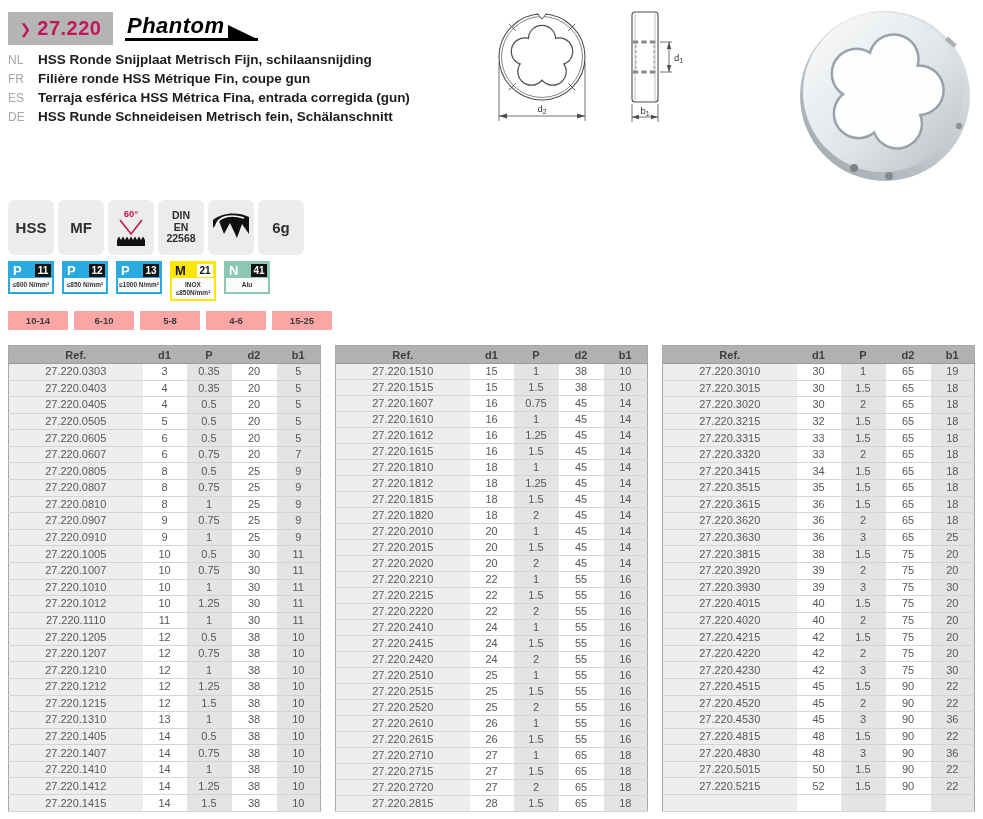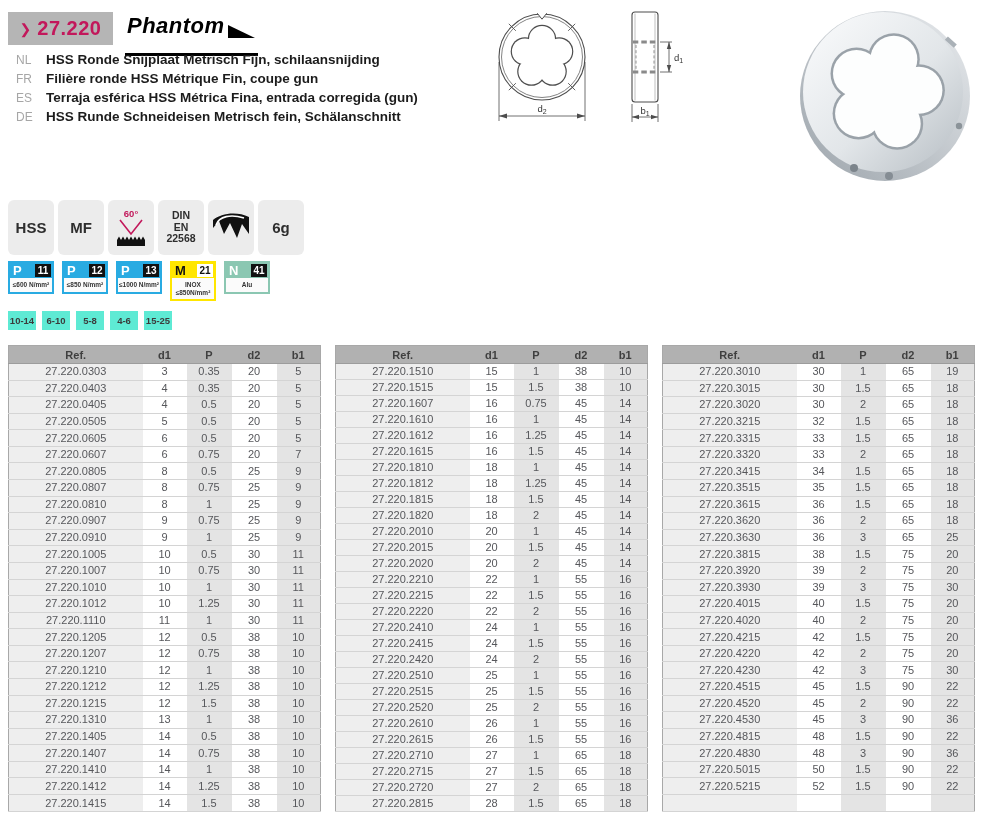--- a/index.html
+++ b/index.html
@@ -4,26 +4,26 @@
 <style>
   html,body{margin:0;padding:0;background:#fff;}
   body{width:983px;height:819px;font-family:"Liberation Sans","DejaVu Sans",sans-serif;}
   .page{position:relative;width:983px;height:819px;background:#fff;overflow:hidden;}
 
   
   .code-row{position:absolute;left:8px;top:12px;display:flex;align-items:flex-start;gap:12px;}
   .code-box{background:#b5b5b5;width:105px;height:33px;display:flex;align-items:center;justify-content:center;gap:6px;}
   .chev{color:#c2185b;font-weight:bold;font-size:14px;}
   .code{color:#c2185b;font-weight:bold;font-size:20px;letter-spacing:.5px;}
-  .brand{margin-top:2px;border-bottom:3px solid #000;padding:0 3px 15px 2px;display:flex;align-items:flex-end;}
+  .brand{margin-top:2px;border-bottom:3px solid #000;padding:0 3px 0 2px;display:flex;align-items:flex-end;}
   .brand-text{font-style:italic;font-weight:bold;font-size:22px;line-height:24px;color:#000;letter-spacing:.5px;}
   .brand-tri{display:inline-block;width:0;height:0;border-bottom:13px solid #000;border-right:27px solid transparent;margin-left:3px;}
 
   
-  .titles{position:absolute;left:16px;top:52px;}
+  .titles{position:absolute;left:8px;top:52px;}
   .title-row{display:flex;gap:8px;height:19px;align-items:baseline;}
   .lang{color:#a6a6a6;font-size:12px;width:22px;flex:none;}
   .ttl{color:#1c1c1c;font-size:13.5px;font-weight:bold;white-space:nowrap;}
 
   
   .drawing{position:absolute;left:482px;top:4px;}
   .photo{position:absolute;left:797px;top:8px;}
 
   
   .icons-row{position:absolute;left:8px;top:200px;display:flex;gap:4px;}
@@ -35,21 +35,21 @@
   
   .badges-row{position:absolute;left:8px;top:261px;display:flex;gap:8px;align-items:flex-start;}
   .badge{width:42px;border:2px solid;background:#fdfdfd;}
   .badge-top{display:flex;align-items:center;justify-content:space-between;height:15px;padding:0 1px 0 3px;}
   .badge-letter{font-weight:bold;font-size:13px;line-height:13px;}
   .badge-num{width:16px;height:13px;font-weight:bold;font-size:10px;display:flex;align-items:center;justify-content:center;}
   .badge-sub{background:#fbfbfb;text-align:center;font-size:6.5px;font-weight:bold;color:#333;padding:3px 0 2px 0;line-height:8px;min-height:9px;}
 
   
   .ranges-row{position:absolute;left:8px;top:311px;display:flex;gap:6px;}
-  .range-box{width:28px;height:19px;background:#5eead4;display:flex;align-items:center;justify-content:center;font-size:9.5px;font-weight:bold;color:#3b3b3b;}
+  .range-box{width:60px;height:19px;background:#fca5a5;display:flex;align-items:center;justify-content:center;font-size:9.5px;font-weight:bold;color:#3b3b3b;}
 
   
   .tables-row{position:absolute;left:8px;top:345px;display:flex;gap:14px;}
   table{border-collapse:collapse;border:1px solid #a8a8a8;table-layout:fixed;width:312px;}
   th{background:#b1b1b1;color:#3f3f3f;font-size:11px;font-weight:bold;height:17px;border-bottom:1px solid #9c9c9c;padding:0;}
   td{font-size:11px;color:#56575b;text-align:center;height:15px;line-height:15px;padding:0;border-bottom:1px solid #d4d4d4;overflow:hidden;white-space:nowrap;}
   td:nth-child(1){background:#eeeeee;}
   td:nth-child(3){background:#e4e4e4;}
   td:nth-child(5){background:#e4e4e4;}
   col.c-ref{width:134px;} col.c-d1{width:44px;} col.c-p{width:45px;} col.c-d2{width:45px;} col.c-b1{width:44px;}

